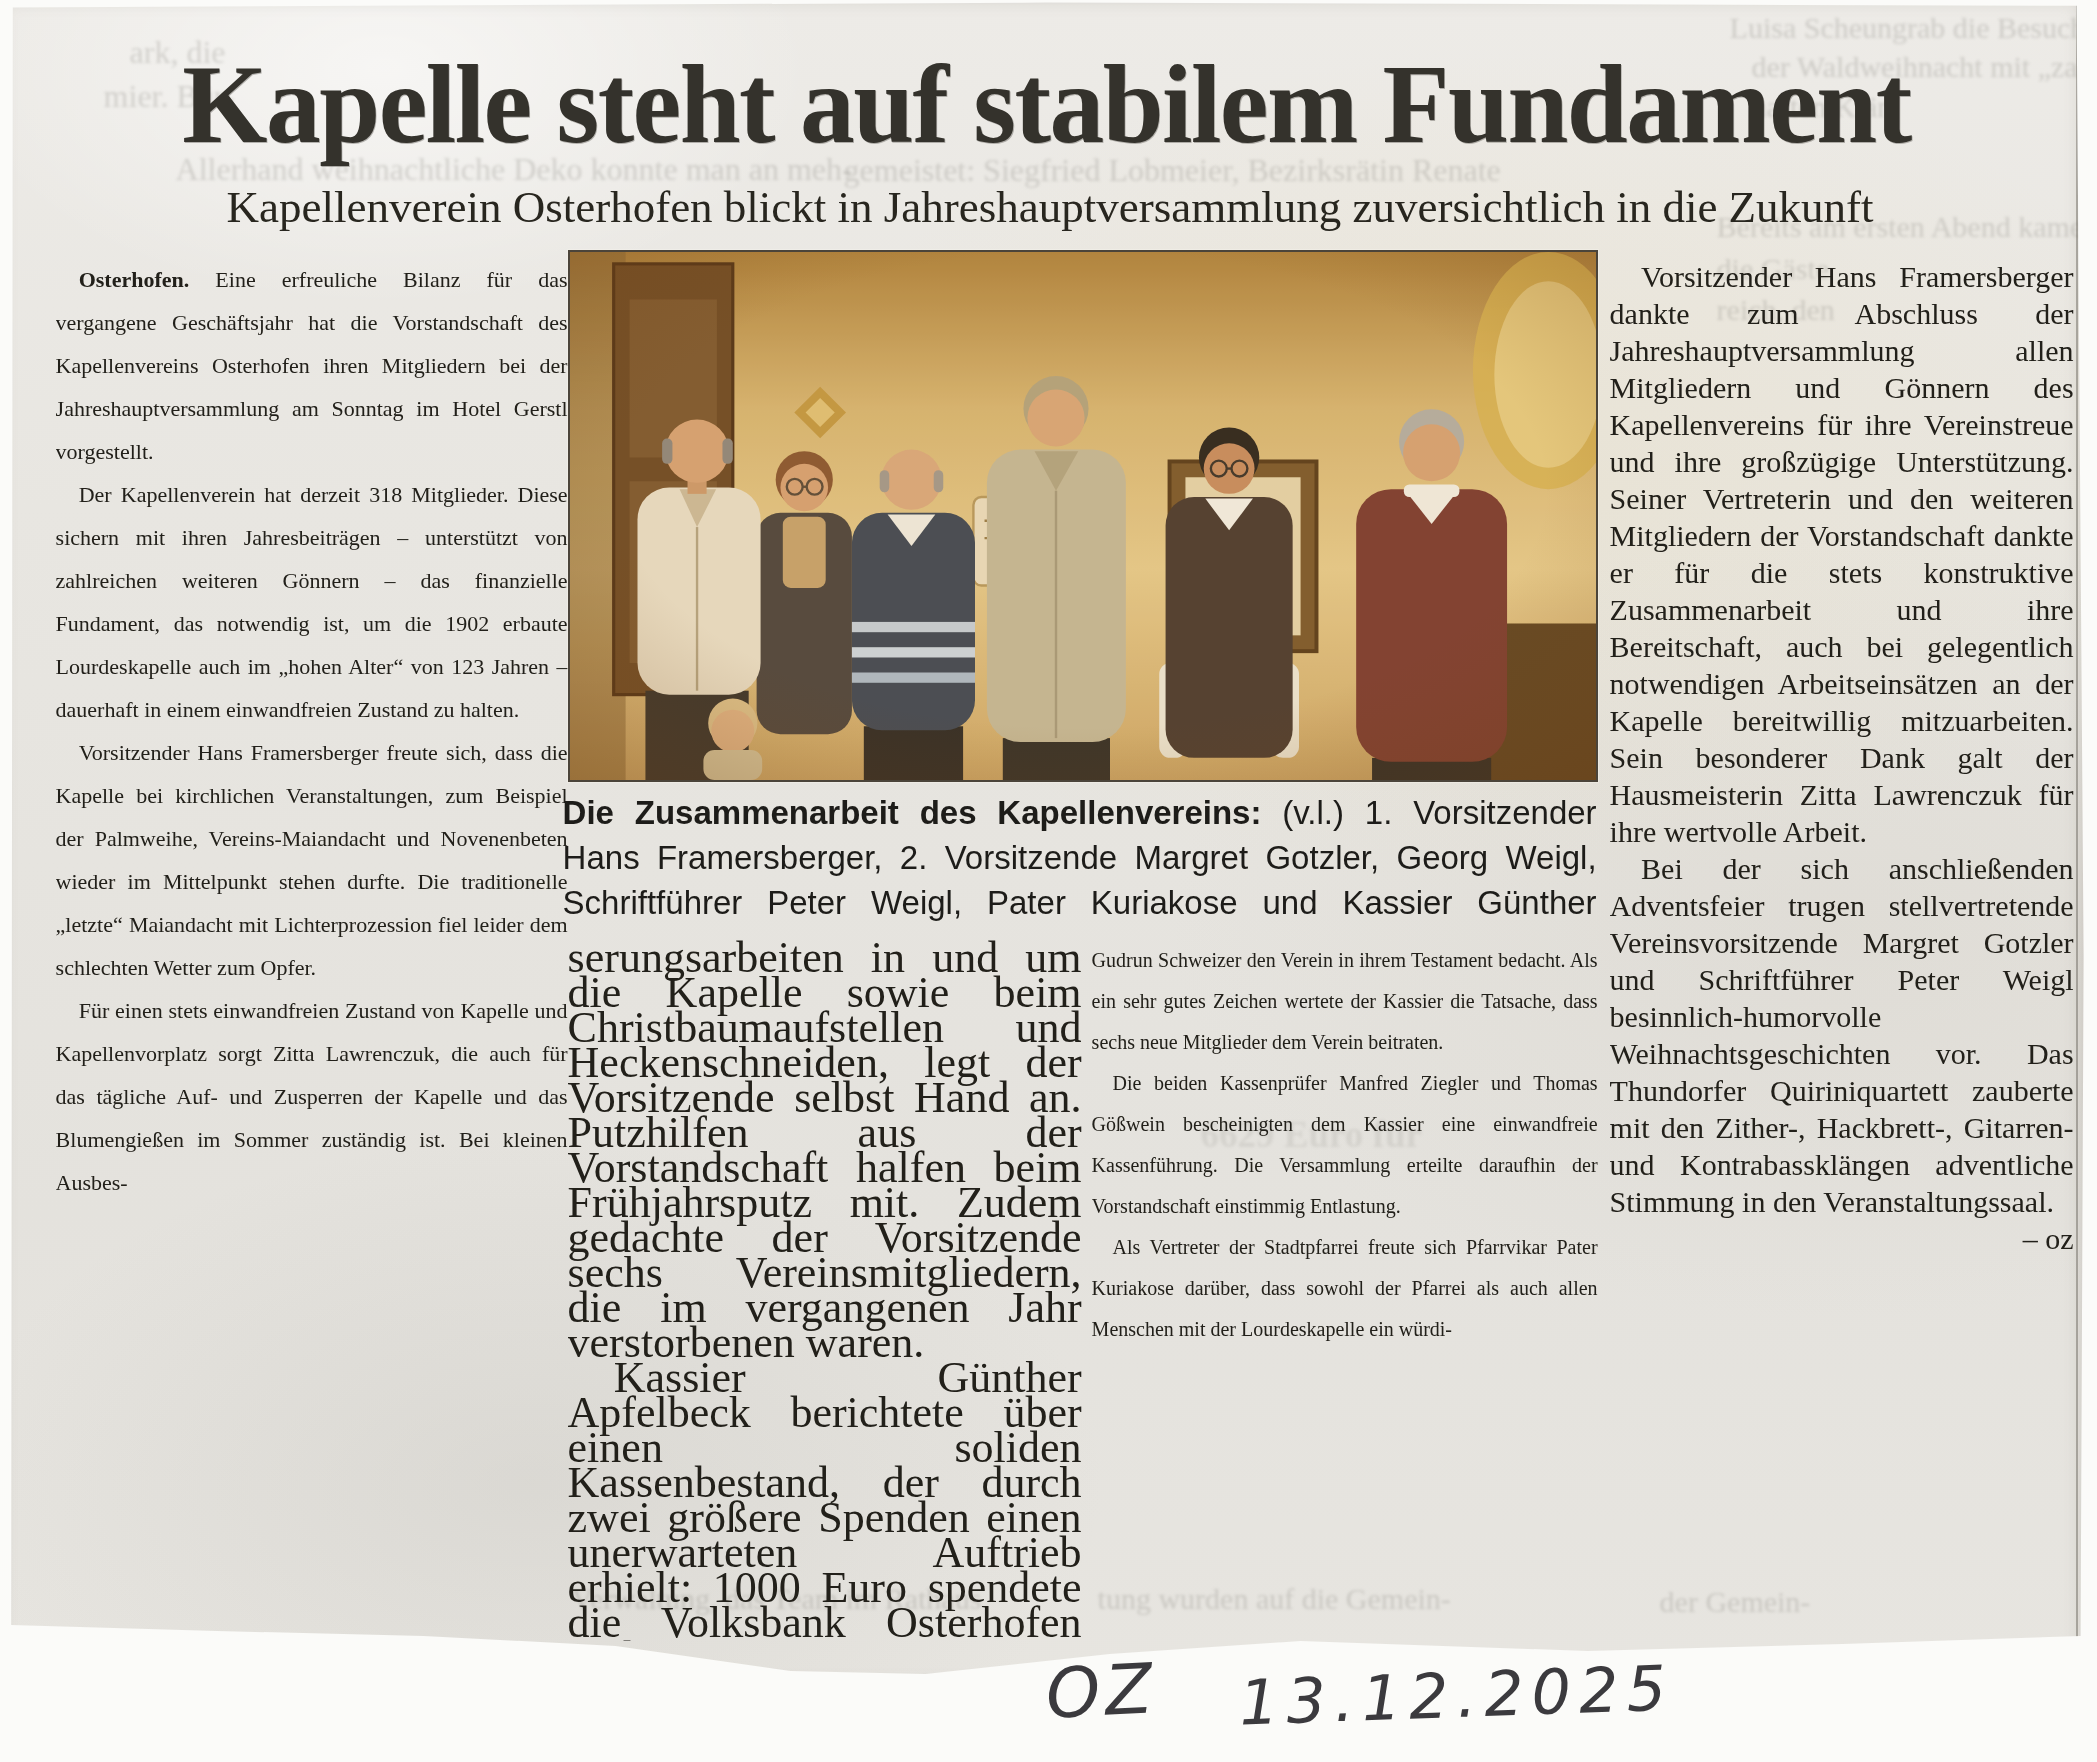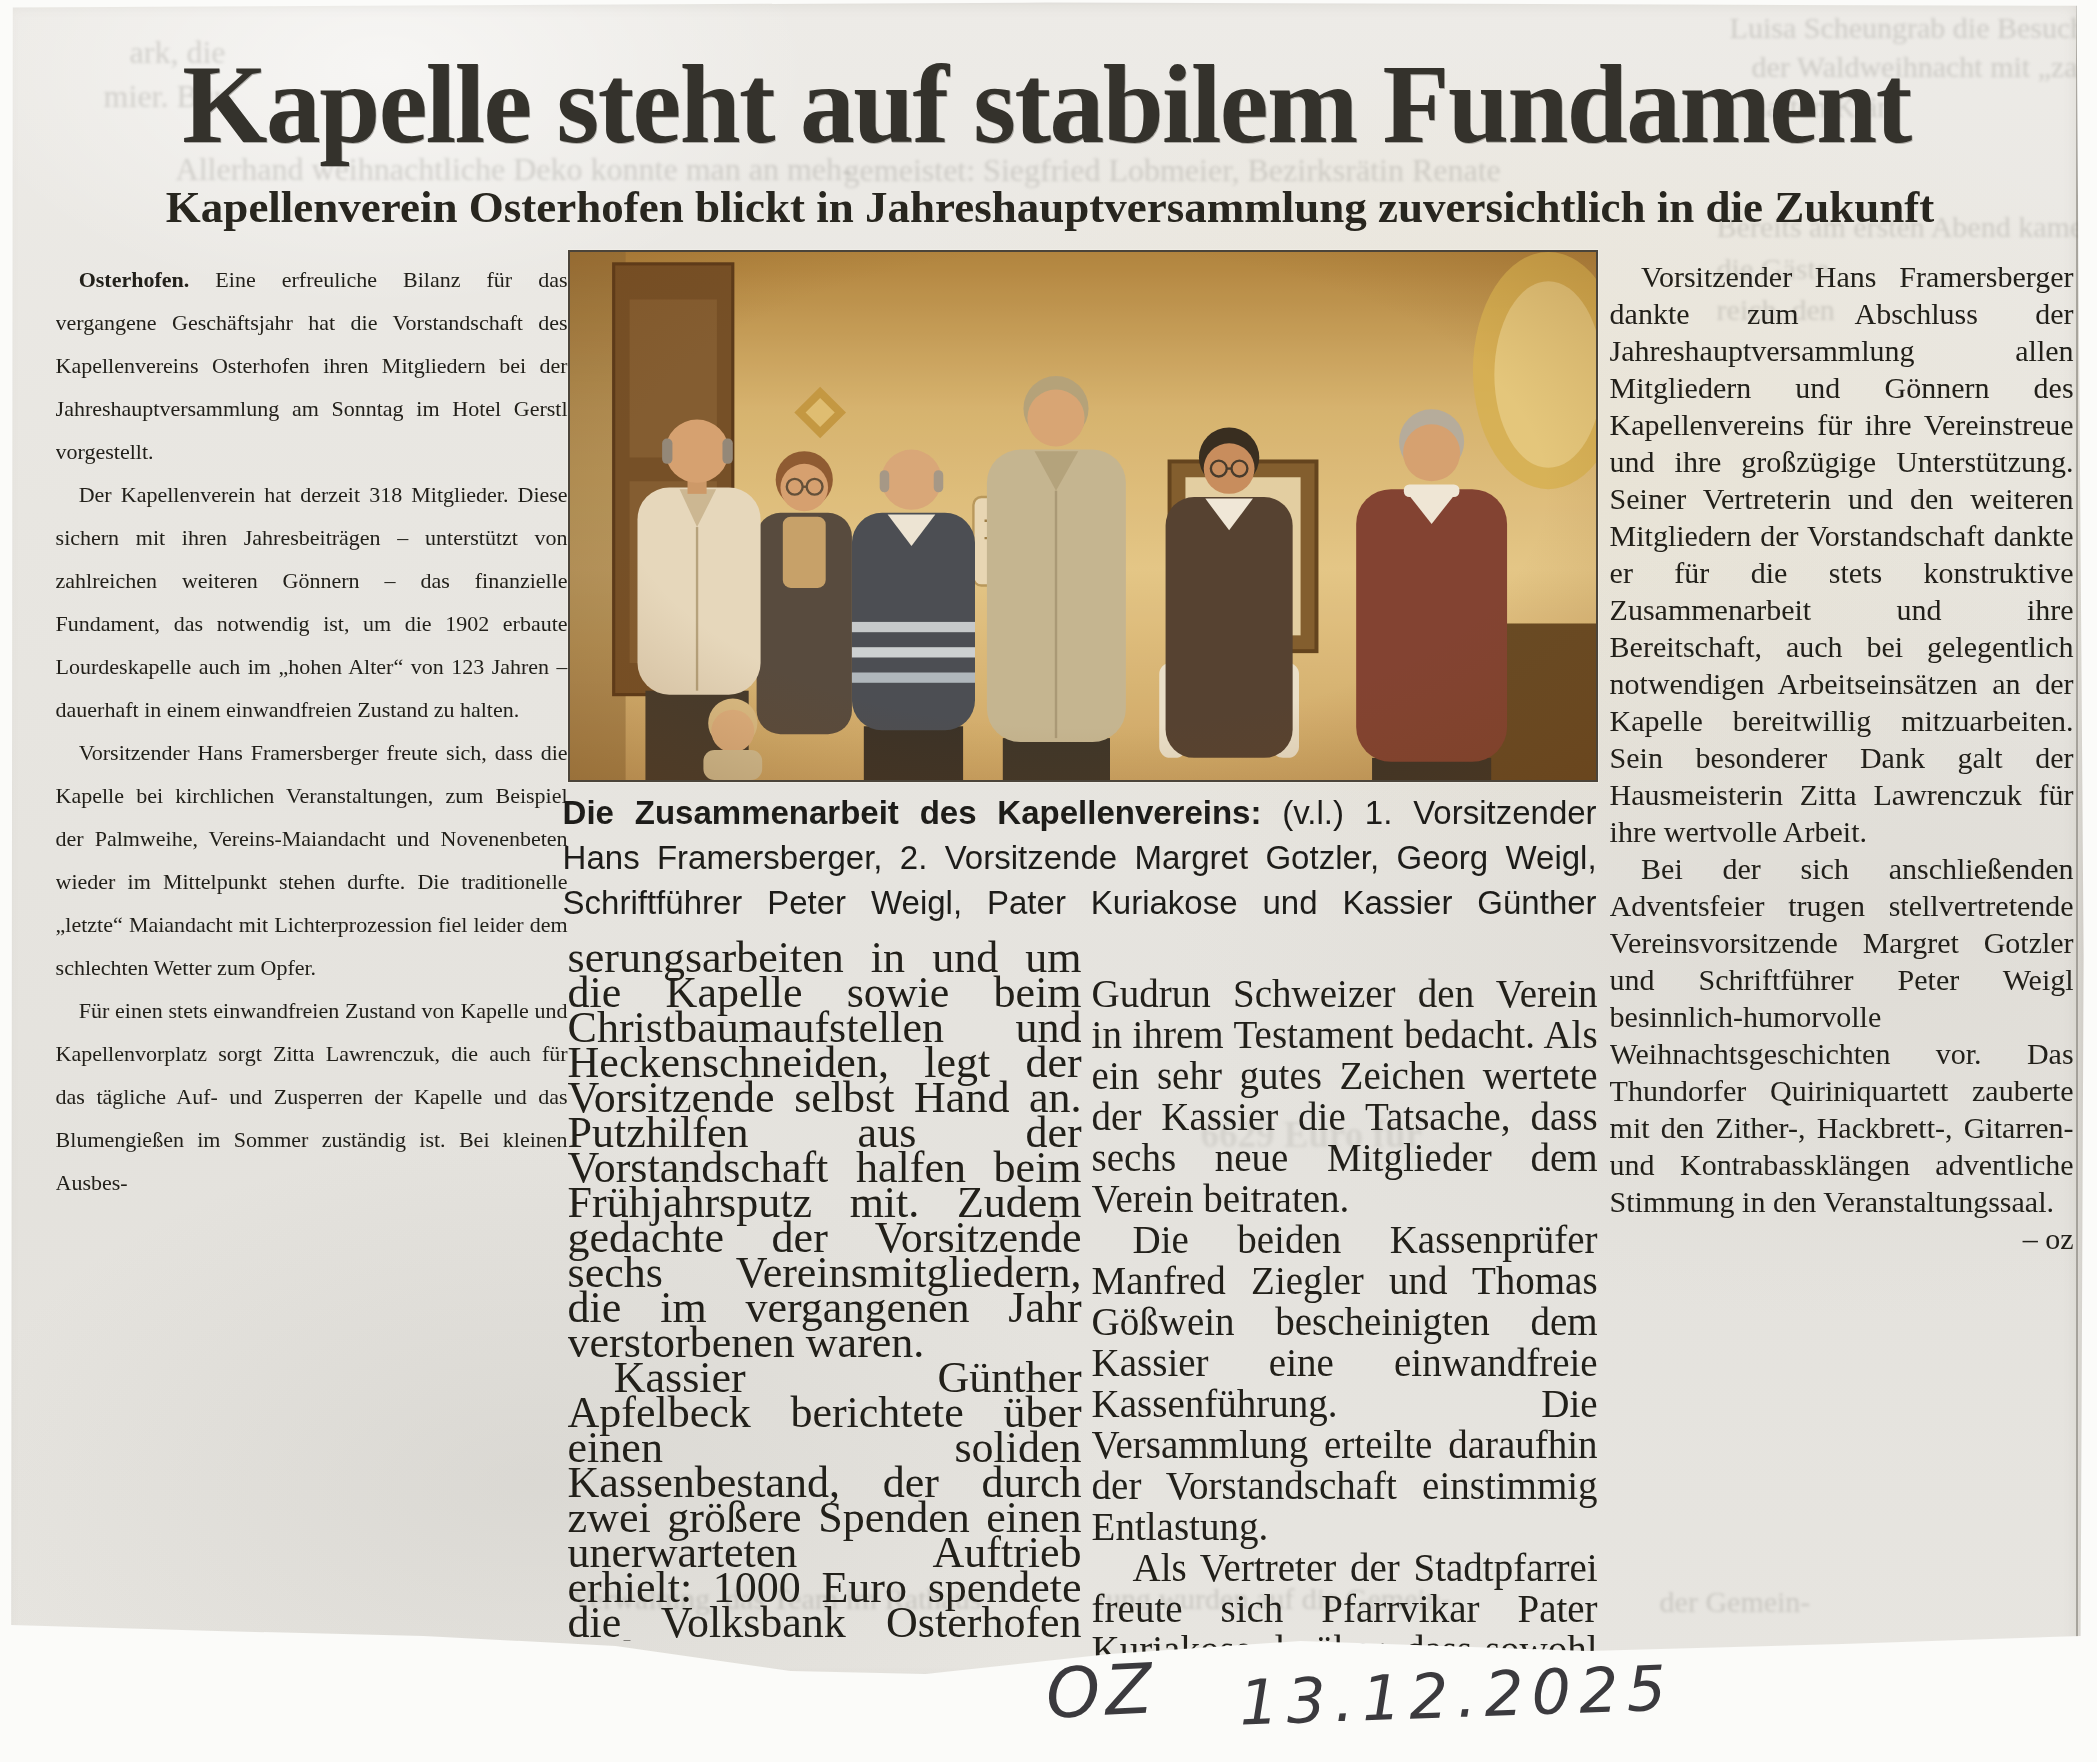--- a/index.html
+++ b/index.html
@@ -24,29 +24,29 @@
   }
   .edge-line{position:absolute;left:2066px;top:0;width:2.4px;height:1642px;
     background:rgba(100,95,86,.45);}
 
   
   .headline{position:absolute;left:72px;top:38px;width:1929px;margin:0;
     font-size:113px;font-weight:600;letter-spacing:-1.6px;color:#34322c;
     text-align:center;transform:scaleX(.97);white-space:nowrap;
     text-shadow:0.8px 0.8px 0 rgba(60,58,52,.35);}
   .subheadline{position:absolute;left:88px;top:180px;width:1905px;margin:0;
-    font-size:45px;font-weight:700;color:#28261f;text-align:center;white-space:nowrap;}
+    font-size:45px;font-weight:400;color:#28261f;text-align:center;white-space:nowrap;}
 
   
   .col{position:absolute;color:#22201a;text-align:justify;overflow:hidden;}
   .col p{margin:0;}
   .col p.indent{text-indent:1.05em;}
   .col1{left:46px;  top:257px; width:512px;height:1364px;font-size:22px;line-height:43px;}
   .col2{left:558px; top:939px;width:514px;height:701px; font-size:44px;line-height:35px;}
-  .col3{left:1082px;top:939px;width:506px;height:695px; font-size:39px;line-height:41px;margin-top:33px;}
+  .col3{left:1082px;top:939px;width:506px;height:695px; font-size:20px;line-height:41px;}
   .col4{left:1600px;top:257px; width:464px;height:1379px;font-size:30px;line-height:37px;}
   .lead{font-weight:bold;}
   .oz{float:right;font-weight:400;}
 
   
   .photo{position:absolute;left:558px;top:249px;width:1026px;height:528px;margin:0;
     border:2.4px solid #4b443a;background:#d9b87a;box-shadow:0 0 0 0.8px rgba(250,248,240,.5);}
   .photo svg{display:block;width:100%;height:100%;}
 
   

